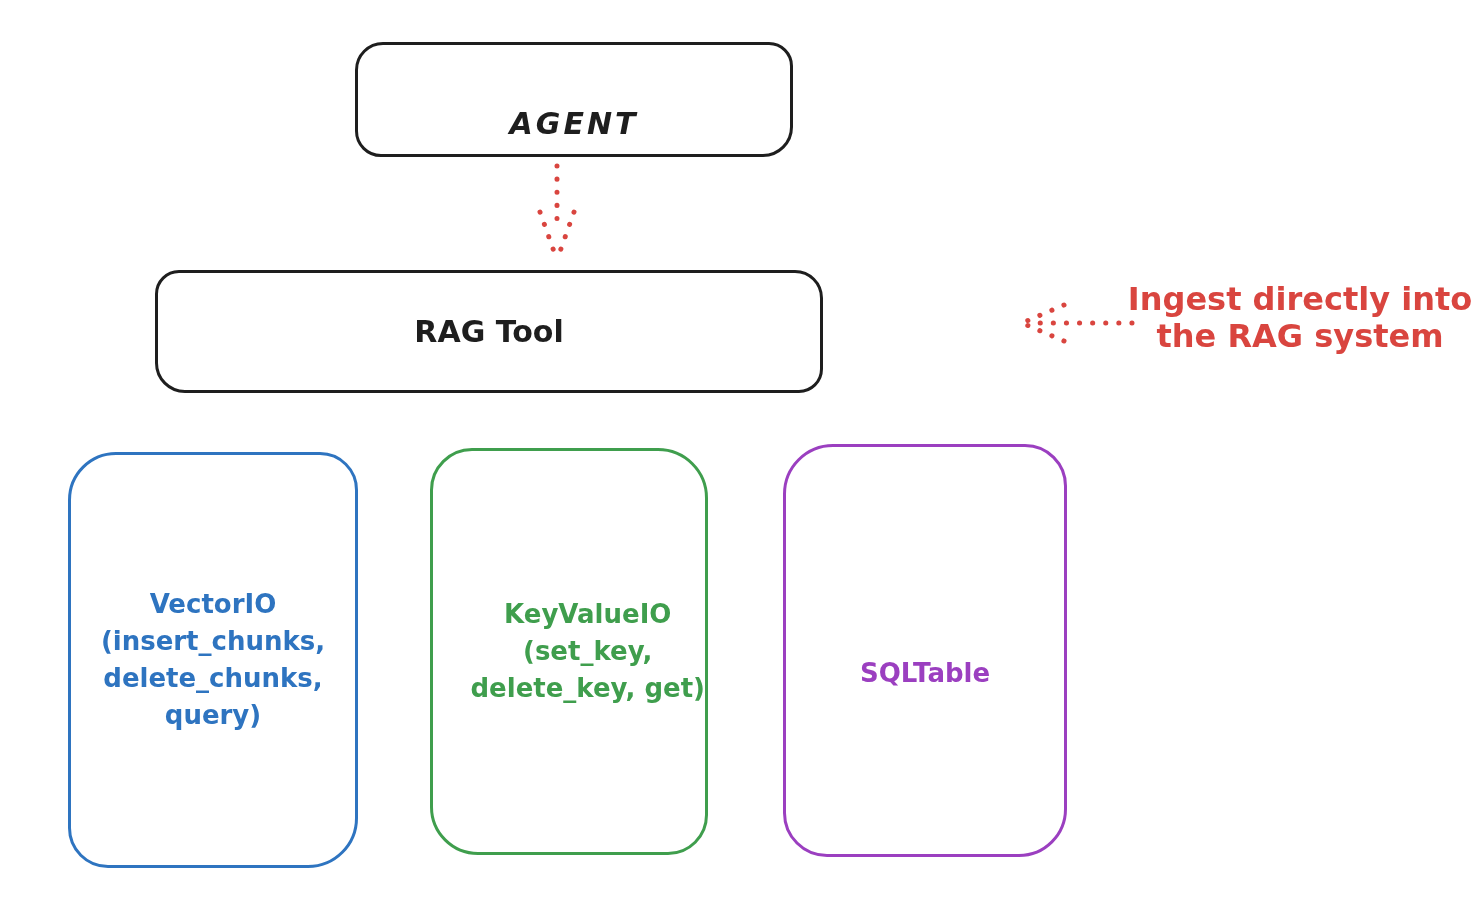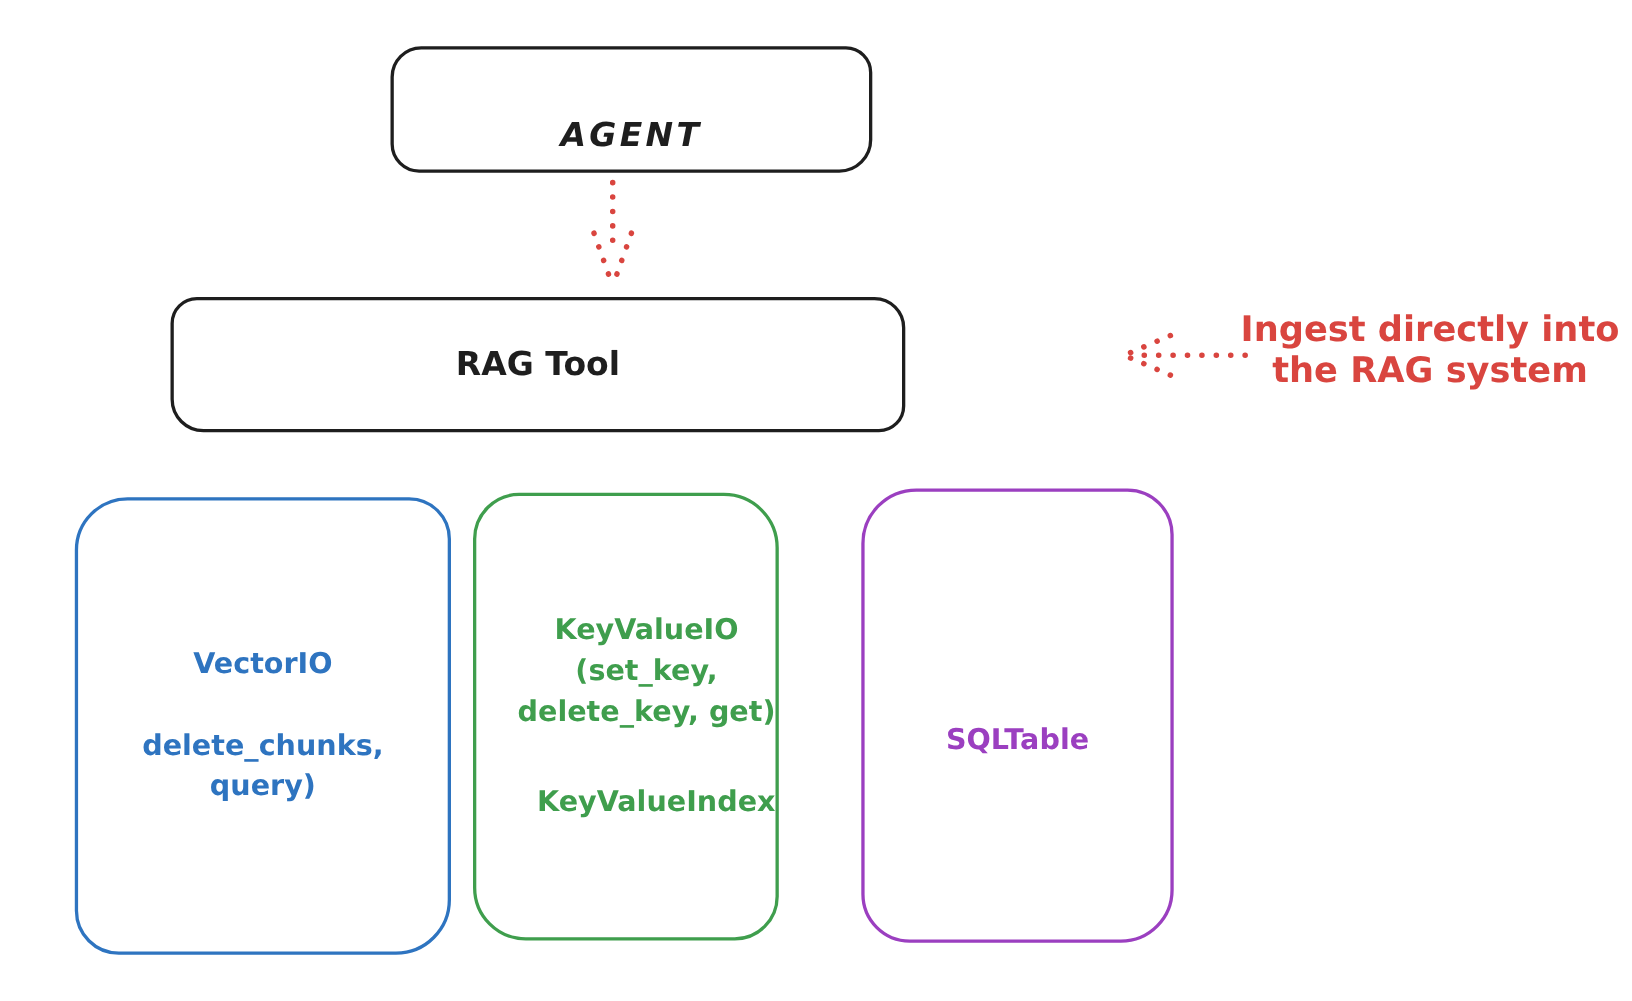--- a/index.html
+++ b/index.html
@@ -72,21 +72,21 @@
     font-weight: bold;
     line-height: 37px;
   }
   .backend .methods { display: block; }
   .backend .index-label {
     display: block;
     margin-top: 45px;
   }
   .backend-vector {
     left: 68px; top: 452px;
-    width: 342px; height: 416px;
+    width: 290px; height: 416px;
     border: 3.5px solid #2e74c0;
     color: #2e74c0;
     border-radius: 48px 38px 50px 40px;
   }
   .backend-keyvalue {
     left: 430px; top: 448px;
     width: 278px; height: 407px;
     border: 3.5px solid #3f9e4d;
     color: #3f9e4d;
     border-radius: 42px 50px 40px 48px;
@@ -130,32 +130,31 @@
   </svg>
 
   <div class="annotation">
     <span>Ingest directly into</span><br>
     <span>the RAG system</span>
   </div>
 
   <div class="backend backend-vector">
     <span class="methods">
       <span>VectorIO</span><br>
-      <br>
+      <span>(insert_chunks,</span><br>
       <span>delete_chunks,</span><br>
       <span>query)</span>
     </span>
   </div>
 
   <div class="backend backend-keyvalue">
     <span class="methods">
       <span>KeyValueIO</span><br>
       <span>(set_key,</span><br>
       <span>delete_key, get)</span>
     </span>
-    <span class="index-label">KeyValueIndex</span>
   </div>
 
   <div class="backend backend-relational">
     <span class="index-label">SQLTable</span>
   </div>
 
 </div>
 
 </body></html>

